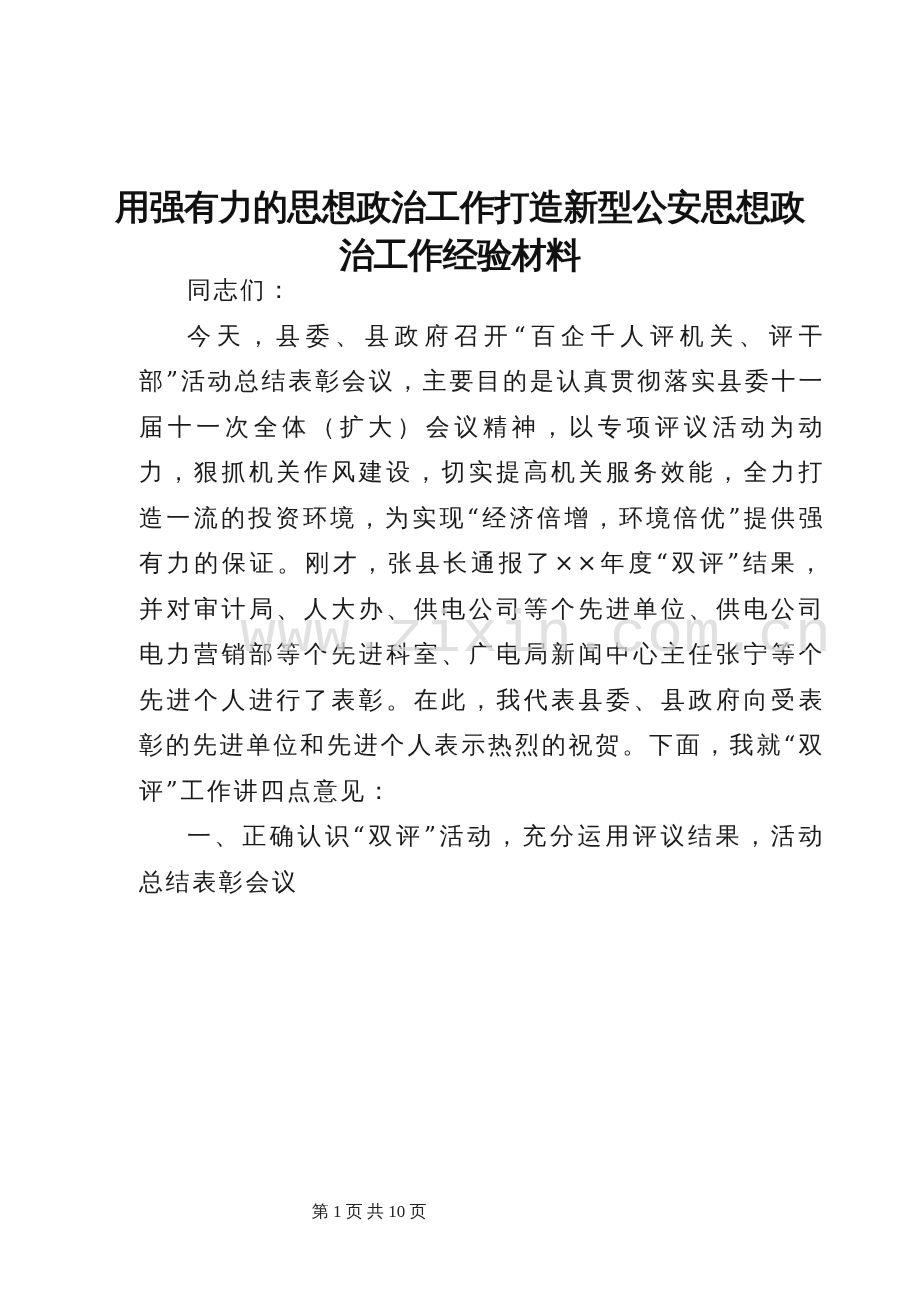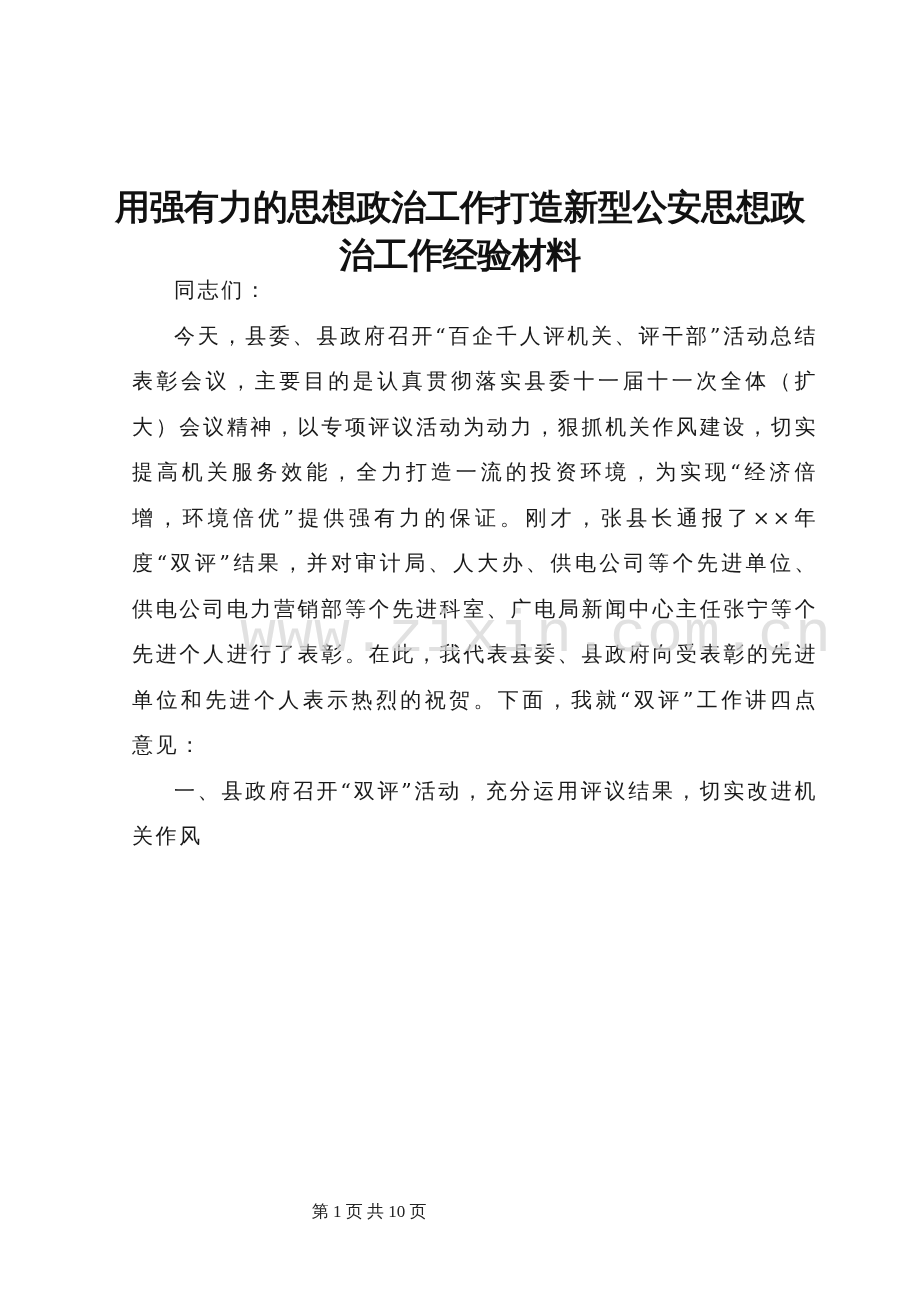--- a/index.html
+++ b/index.html
@@ -31,24 +31,24 @@
       text-align: center;
       font-family: "DejaVu Sans", "Liberation Sans", sans-serif;
       font-size: 35px;
       line-height: 48px;
       font-weight: bold;
       color: #111;
       letter-spacing: -0.5px;
     }
     .body {
       position: absolute;
-      left: 132px;
+      left: 139px;
       top: 268px;
       width: 686px;
-      font-size: 21px;
+      font-size: 24px;
       line-height: 45.5px;
       letter-spacing: 2.6px;
       text-align: justify;
       color: #1a1a1a;
     }
     .para {
       margin: 0;
       text-indent: 2em;
     }
     .watermark {
@@ -80,20 +80,20 @@
 </head>
 <body>
 
 <div class="page">
 
   <h1 class="title">用强有力的思想政治工作打造新型公安思想政治工作经验材料</h1>
 
   <div class="body">
     <p class="para">同志们：</p>
     <p class="para">今天，县委、县政府召开“百企千人评机关、评干部”活动总结表彰会议，主要目的是认真贯彻落实县委十一届十一次全体（扩大）会议精神，以专项评议活动为动力，狠抓机关作风建设，切实提高机关服务效能，全力打造一流的投资环境，为实现“经济倍增，环境倍优”提供强有力的保证。刚才，张县长通报了××年度“双评”结果，并对审计局、人大办、供电公司等个先进单位、供电公司电力营销部等个先进科室、广电局新闻中心主任张宁等个先进个人进行了表彰。在此，我代表县委、县政府向受表彰的先进单位和先进个人表示热烈的祝贺。下面，我就“双评”工作讲四点意见：</p>
-    <p class="para">一、县政府召开“双评”活动，充分运用评议结果，切实改进机关作风</p>
+    <p class="para">一、正确认识“双评”活动，充分运用评议结果，活动总结表彰会议</p>
   </div>
 
   <div class="watermark">www.zixin.com.cn</div>
 
   <div class="footer">第 1 页  共 10 页</div>
 
 </div>
 
 </body></html>

